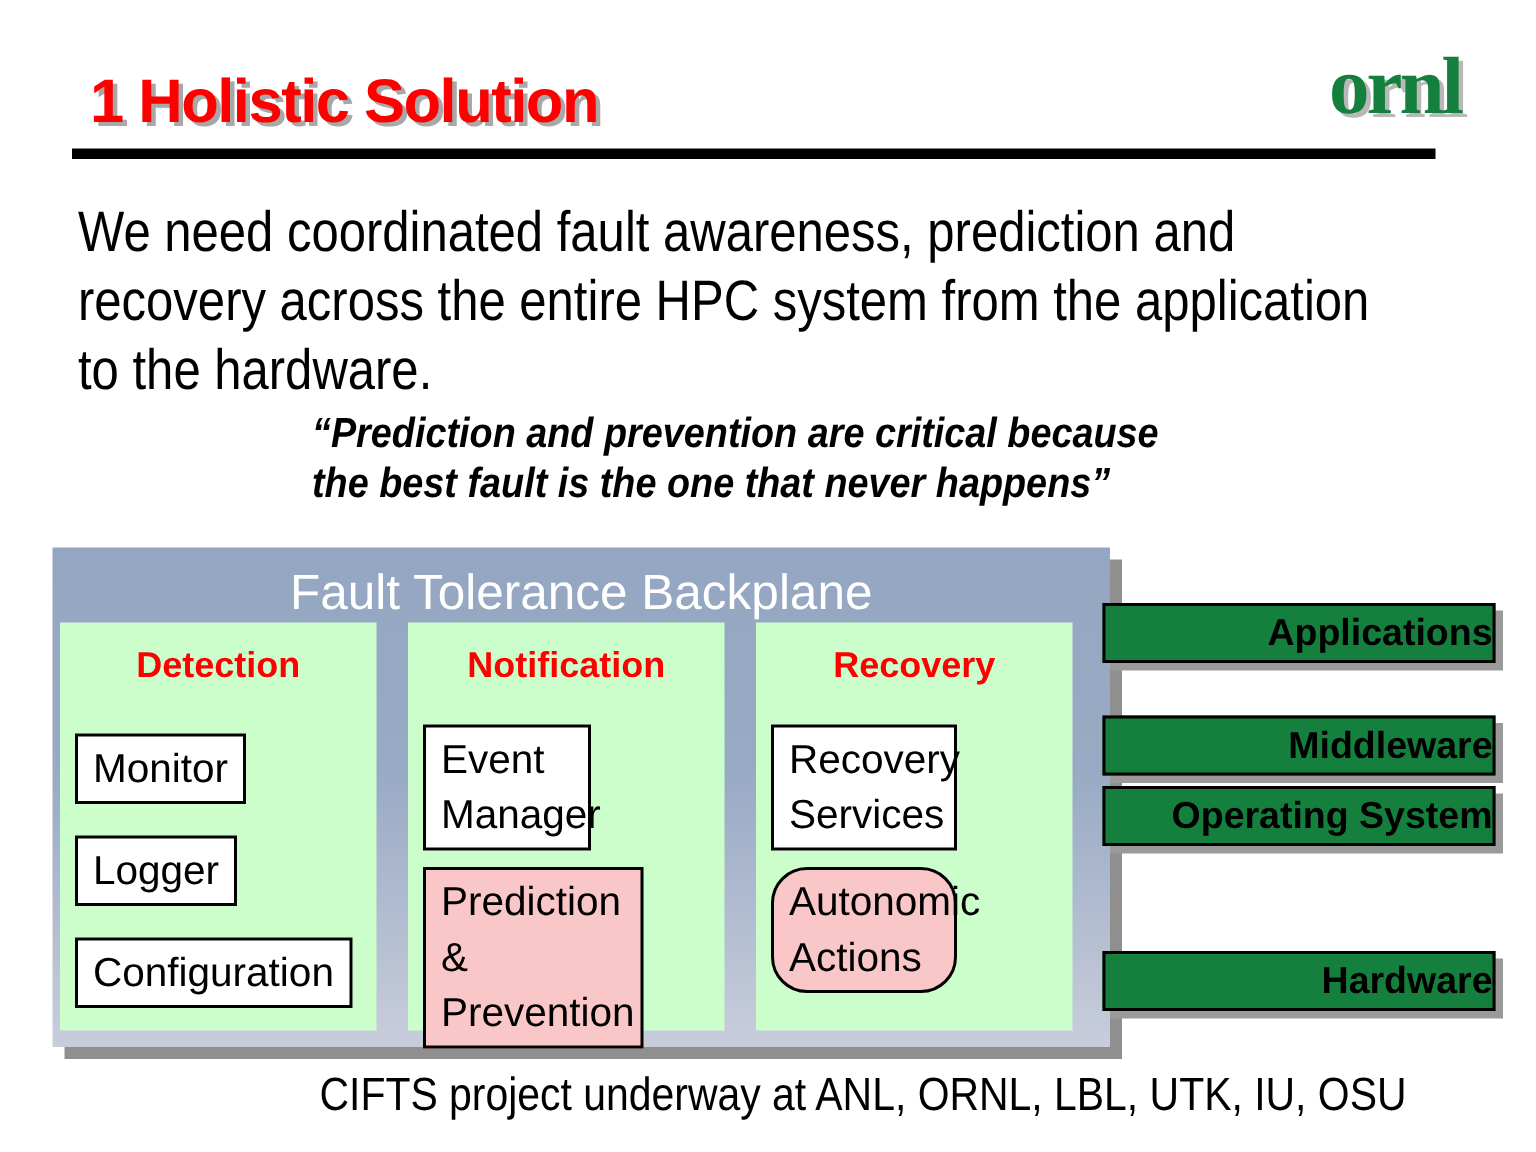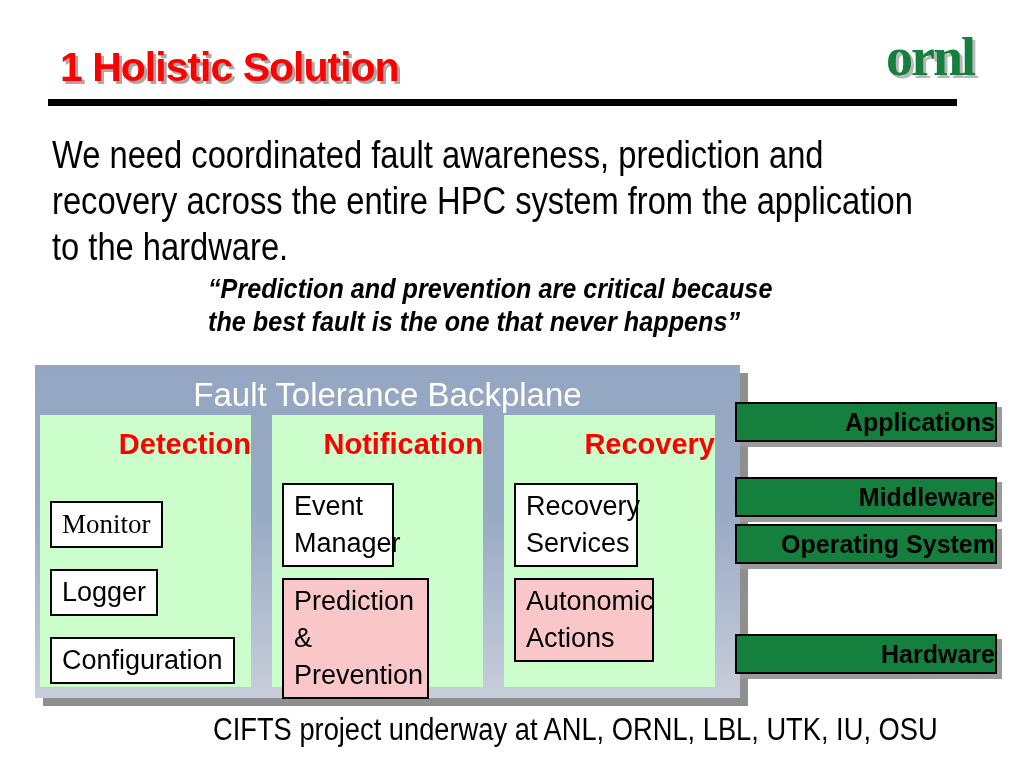--- a/index.html
+++ b/index.html
@@ -87,43 +87,43 @@
     display: flex;
     gap: 21px;
   }
   .column {
     width: 211px;
     height: 272px;
     background: #ccfecc;
   }
   .col-header {
     margin-top: 12px;
-    text-align: right;
+    text-align: center;
     color: #fe0000;
     font-weight: bold;
-    font-size: 29px;
+    font-size: 24px;
     line-height: 34px;
   }
   .box {
     width: max-content;
     margin: 0 0 21px 10px;
     border: 2px solid #000;
     background: #ffffff;
     font-size: 27px;
     line-height: 37px;
     padding: 3px 10px;
   }
-  .box.first-d { margin-top: 40px; font-family: Liberation Serif, serif; }
+  .box.first-d { margin-top: 28px; }
   .box.first-n { margin-top: 22px; }
   .box.two-line { margin-bottom: 11px; }
   .box.pink { background: #f9c7c7; }
   .box.w112 { width: 112px; }
   .box.w150 { width: 147px; }
   .box.w120 { width: 124px; }
-  .box.w130 { width: 140px; }
+  .box.w130 { width: 124px; border-radius: 24px; }
 
   
   .stack-box {
     position: absolute;
     left: 735px;
     width: 262px;
     height: 40px;
     background: #15803d;
     border: 2px solid #000;
     box-shadow: 5px 5px 0 #9a9a9a;

